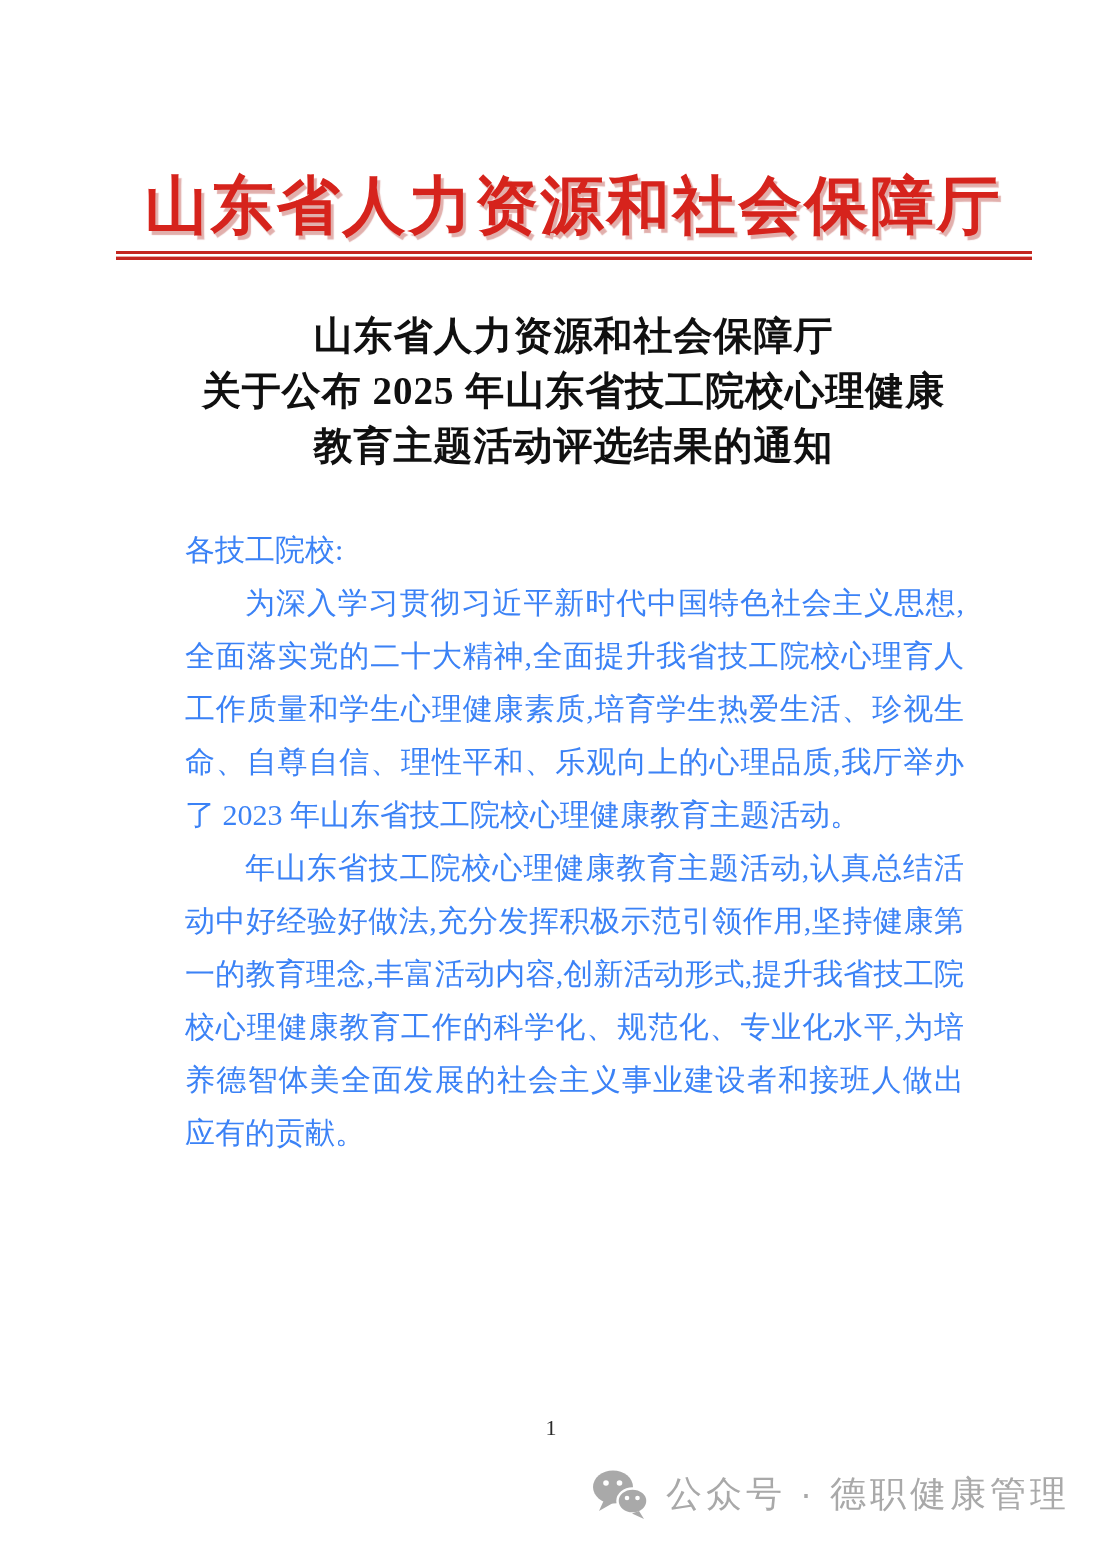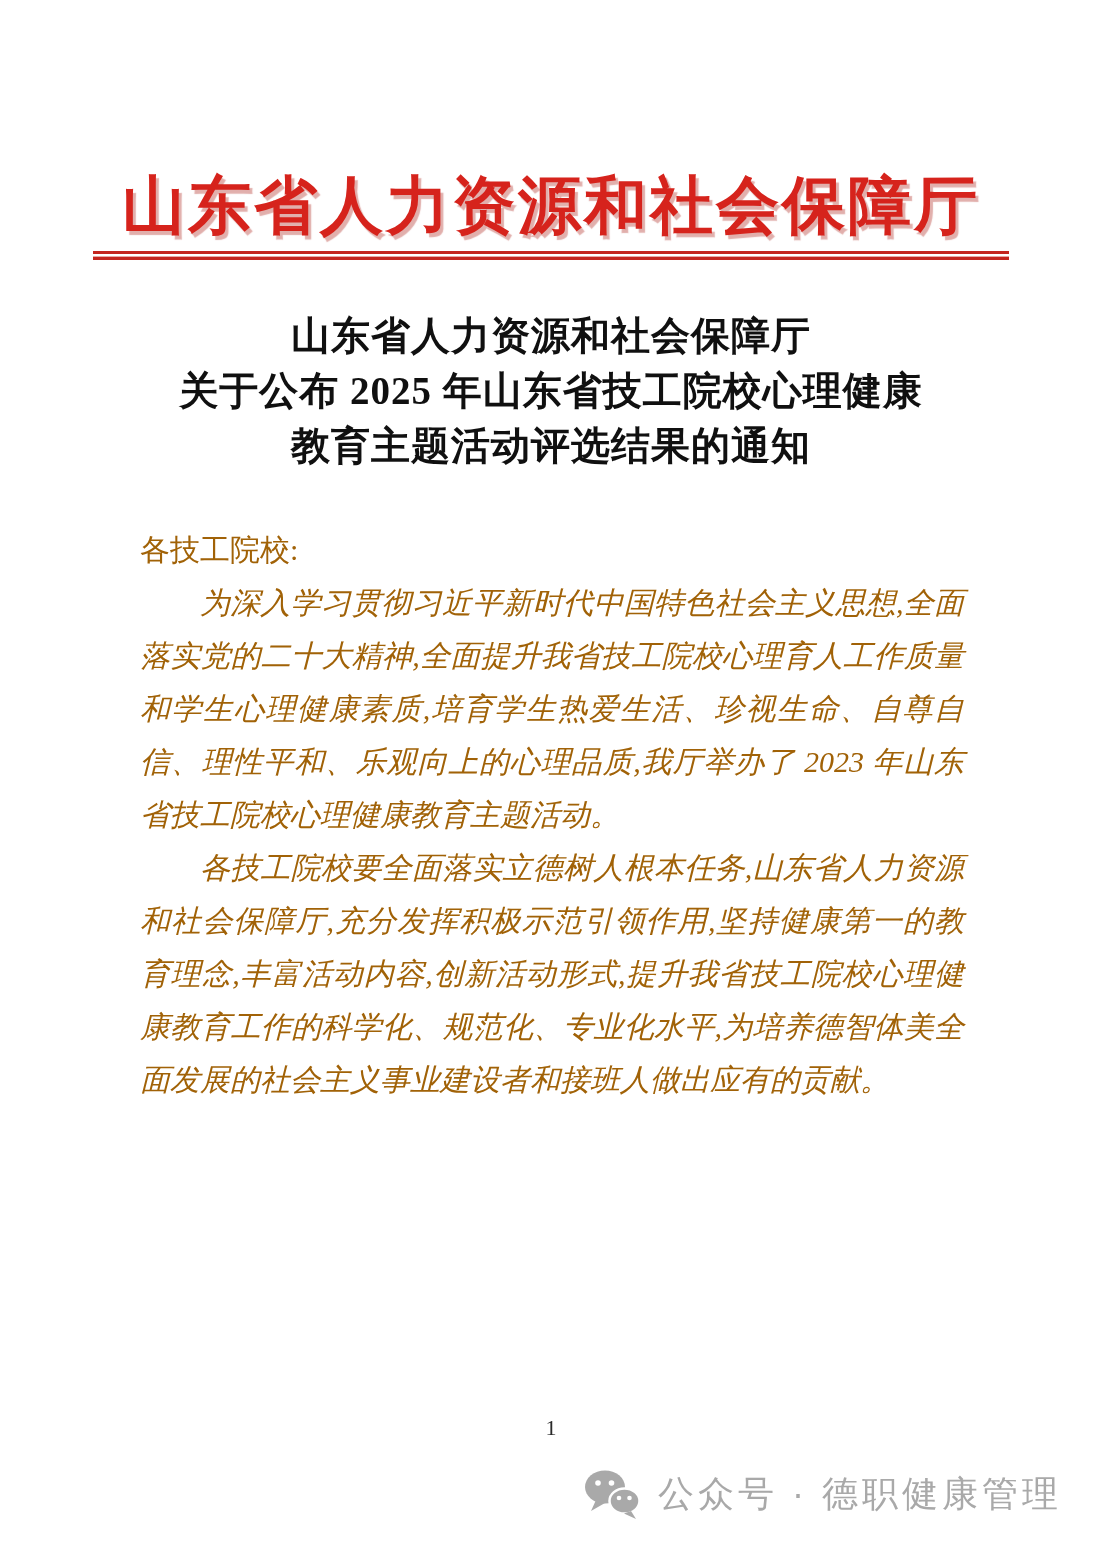--- a/index.html
+++ b/index.html
@@ -12,20 +12,21 @@
   html,body{background:#ffffff;}
   .page{
     position:relative;
     width:1102px;
     height:1533px;
     margin:0 auto;
     background:#ffffff;
     overflow:hidden;
     font-family:"Liberation Serif","DejaVu Serif",serif;
     color:var(--ink);
+    padding-left:45px;
   }
   
   .masthead{
     padding-top:172px;
     text-align:center;
   }
   .masthead-title{
     display:inline-block;
     color:var(--accent);
     font-size:63px;
@@ -56,46 +57,45 @@
     line-height:55px;
     letter-spacing:1px;
     color:#101010;
   }
   
   .body-block{
     margin:50px 138px 0 140px;
     font-size:30px;
     line-height:53px;
     text-align:justify;
-    color:#a16207;
+    color:#3b82f6;
   }
   .salutation{
     text-indent:0;
   }
   .para{
     text-indent:2em;
-    font-style:italic;
   }
   .attachment{
     margin-top:56px;
     text-indent:2em;
   }
   
   .page-number{
     position:absolute;
     bottom:92px;
     left:0;
     width:100%;
     text-align:center;
     font-size:22px;
     color:#2a2a2a;
   }
   .watermark{
     position:absolute;
-    right:40px;
+    right:32px;
     bottom:14px;
     display:flex;
     align-items:center;
     gap:16px;
     color:var(--wm-gray);
     font-size:36px;
     letter-spacing:4px;
     font-family:"Liberation Sans","DejaVu Sans",sans-serif;
     white-space:nowrap;
   }
@@ -113,21 +113,21 @@
 
   <div class="doc-title">
     <div>山东省人力资源和社会保障厅</div>
     <div>关于公布 2025 年山东省技工院校心理健康</div>
     <div>教育主题活动评选结果的通知</div>
   </div>
 
   <div class="body-block">
     <p class="salutation">各技工院校:</p>
     <p class="para">为深入学习贯彻习近平新时代中国特色社会主义思想,全面落实党的二十大精神,全面提升我省技工院校心理育人工作质量和学生心理健康素质,培育学生热爱生活、珍视生命、自尊自信、理性平和、乐观向上的心理品质,我厅举办了 2023 年山东省技工院校心理健康教育主题活动。</p>
-    <p class="para">各技工院校要全面落实立德树人根本任务,山东省人力资源和社会保障厅,充分发挥积极示范引领作用,坚持健康第一的教育理念,丰富活动内容,创新活动形式,提升我省技工院校心理健康教育工作的科学化、规范化、专业化水平,为培养德智体美全面发展的社会主义事业建设者和接班人做出应有的贡献。</p>
+    <p class="para">年山东省技工院校心理健康教育主题活动,认真总结活动中好经验好做法,充分发挥积极示范引领作用,坚持健康第一的教育理念,丰富活动内容,创新活动形式,提升我省技工院校心理健康教育工作的科学化、规范化、专业化水平,为培养德智体美全面发展的社会主义事业建设者和接班人做出应有的贡献。</p>
   </div>
 
   <div class="page-number">1</div>
 
   <div class="watermark">
     <span>
       <svg width="58" height="50" viewBox="0 0 58 50" xmlns="http://www.w3.org/2000/svg">
         <ellipse cx="21" cy="18" rx="20" ry="16.5" fill="#a9a9a9"></ellipse>
         <path d="M12 31 L7 42 L21 34 Z" fill="#a9a9a9"></path>
         <circle cx="14" cy="14" r="2.8" fill="#ffffff"></circle>

